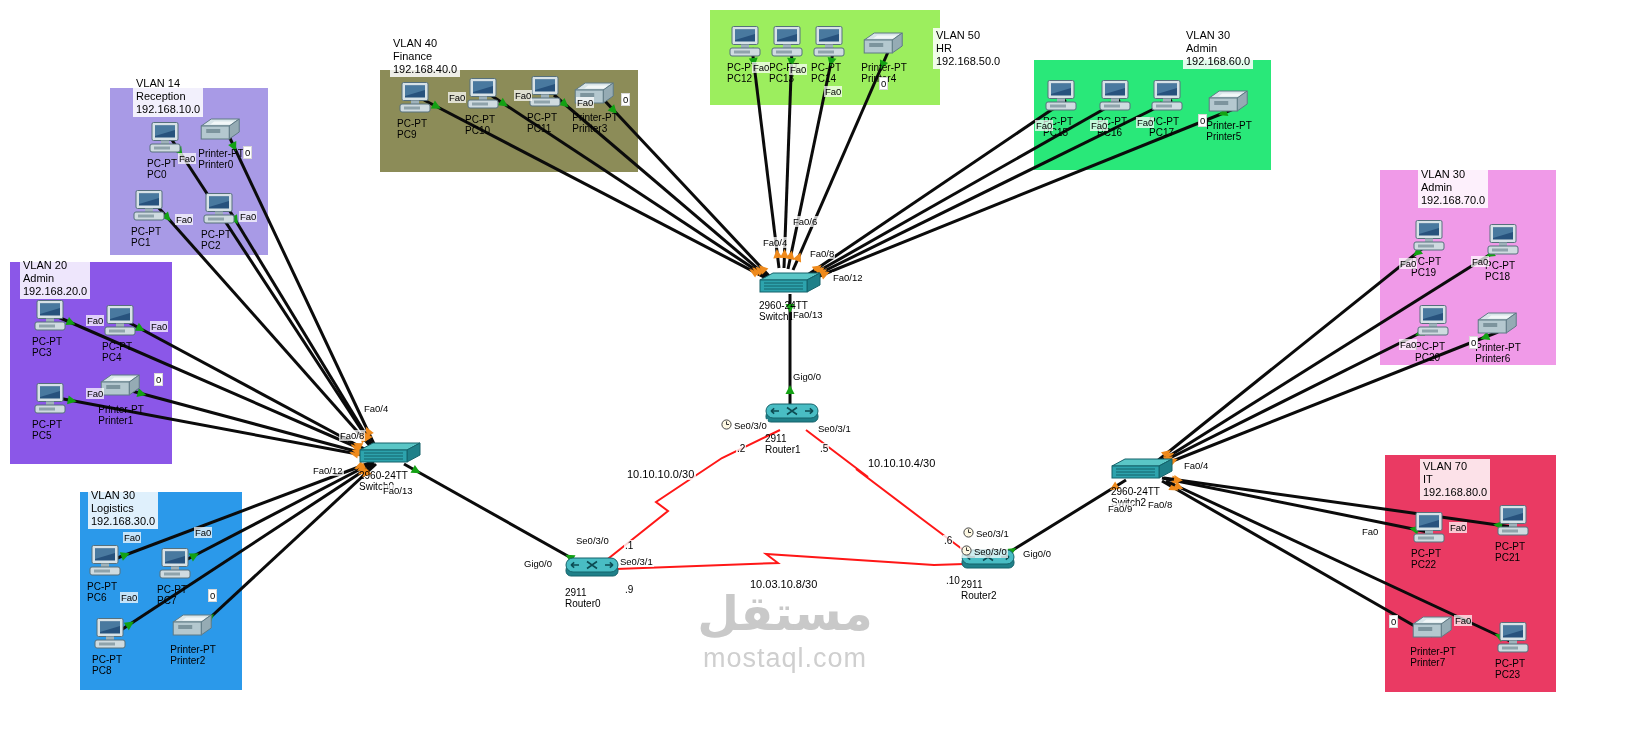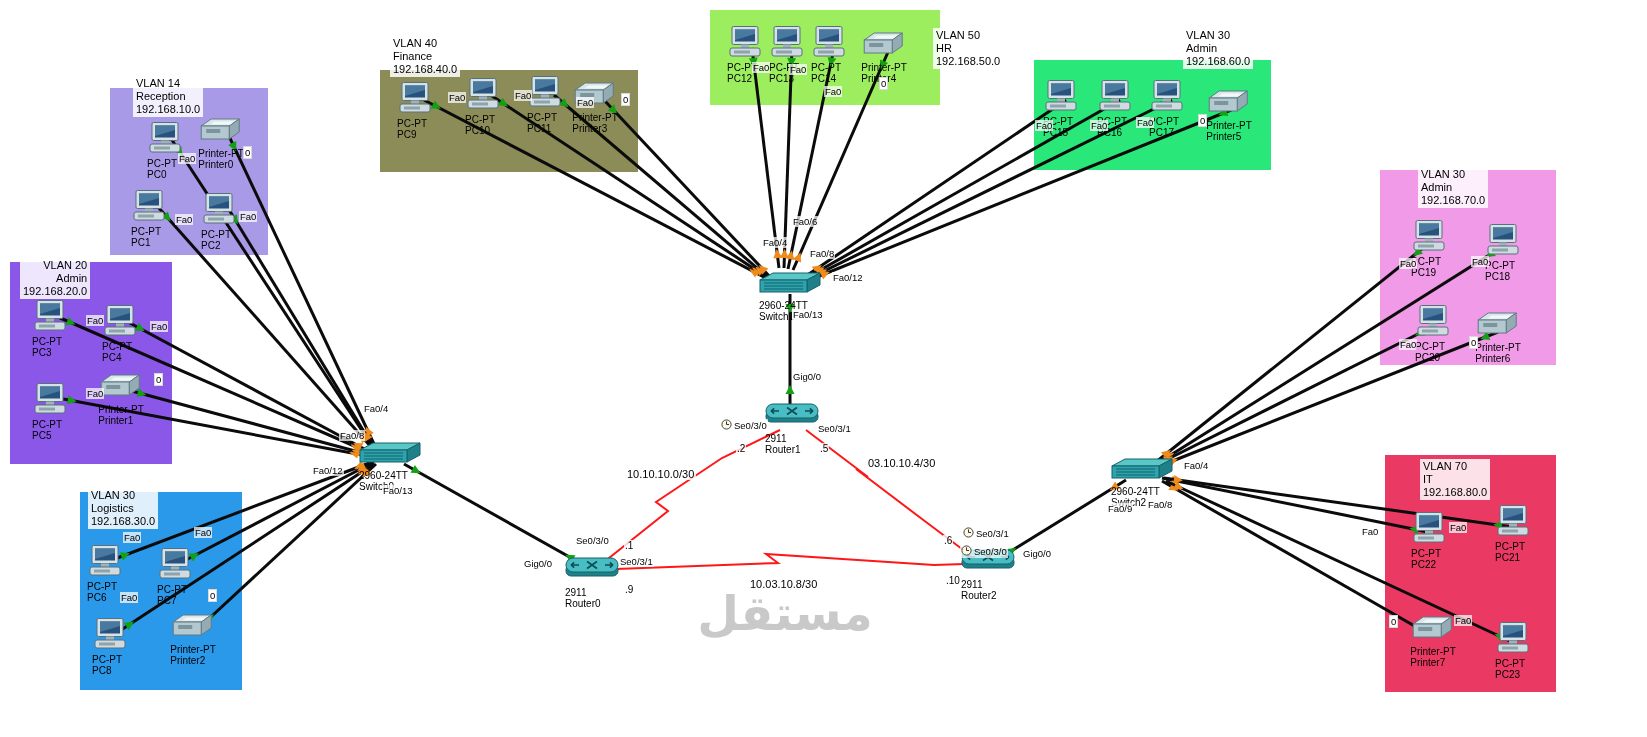--- a/index.html
+++ b/index.html
@@ -130,29 +130,30 @@
       <polygon points="1183.2,489.0 1173.2,489.3 1177.0,481.1" fill="#ef8a1c"></polygon>
       <polyline points="1126,480 1000,558" fill="none" stroke="#0b0b0b" stroke-width="3"></polyline>
       <polygon points="1109.8,490.0 1115.1,481.4 1119.9,489.1" fill="#ef8a1c"></polygon>
       <polygon points="1016.2,548.0 1010.9,556.6 1006.1,548.9" fill="#13a113"></polygon>
       <polyline points="604,562 668,511 656,502 722,458 780,430" fill="none" stroke="#ff1717" stroke-width="2"></polyline>
       <polyline points="806,430 868,477 856,469 922,519 970,555" fill="none" stroke="#ff1717" stroke-width="2"></polyline>
       <polyline points="616,569 778,563 766,554 934,565 964,564" fill="none" stroke="#ff1717" stroke-width="2"></polyline>
     </svg>
   <div class="watermark">
     <div class="ar">مستقل</div>
+    <div class="en">mostaql.com</div>
   </div>
 <div class="vlan-box" style="left: 110px; top: 88px; width: 158px; height: 167px; background: rgb(168, 154, 230);"></div>
     <div class="vlan-label" style="left: 133px; top: 76px;">
       <div>VLAN 14</div>
       <div>Reception</div>
       <div>192.168.10.0</div>
     </div>
     <div class="vlan-box" style="left: 10px; top: 262px; width: 162px; height: 202px; background: rgb(139, 87, 232);"></div>
-    <div class="vlan-label" style="left: 20px; top: 258px; text-align: right;">
+    <div class="vlan-label" style="left: 20px; top: 258px;">
       <div>VLAN 20</div>
       <div>Admin</div>
       <div>192.168.20.0</div>
     </div>
     <div class="vlan-box" style="left: 80px; top: 492px; width: 162px; height: 198px; background: rgb(43, 153, 234);"></div>
     <div class="vlan-label" style="left: 88px; top: 488px;">
       <div>VLAN 30</div>
       <div>Logistics</div>
       <div>192.168.30.0</div>
     </div>
@@ -655,15 +656,15 @@
           <circle cx="5.5" cy="5.5" r="4.6" fill="#fdf8e3" stroke="#444"></circle>
           <path d="M5.5 5.5 V2.4 M5.5 5.5 H8" stroke="#333" fill="none"></path>
         </svg></span>Se0/3/0</div>
     <div class="ip" style="left: 624px; top: 540px;">.1</div>
     <div class="ip" style="left: 624px; top: 584px;">.9</div>
     <div class="ip" style="left: 736px; top: 443px;">.2</div>
     <div class="ip" style="left: 819px; top: 443px;">.5</div>
     <div class="ip" style="left: 943px; top: 535px;">.6</div>
     <div class="ip" style="left: 945px; top: 575px;">.10</div>
     <div class="net" style="left: 625px; top: 468px;">10.10.10.0/30</div>
-    <div class="net" style="left: 866px; top: 457px;">03.10.10.4/30</div>
+    <div class="net" style="left: 866px; top: 457px;">10.10.10.4/30</div>
     <div class="net" style="left: 748px; top: 578px;">10.03.10.8/30</div>
   </div>
 
 </body></html>

